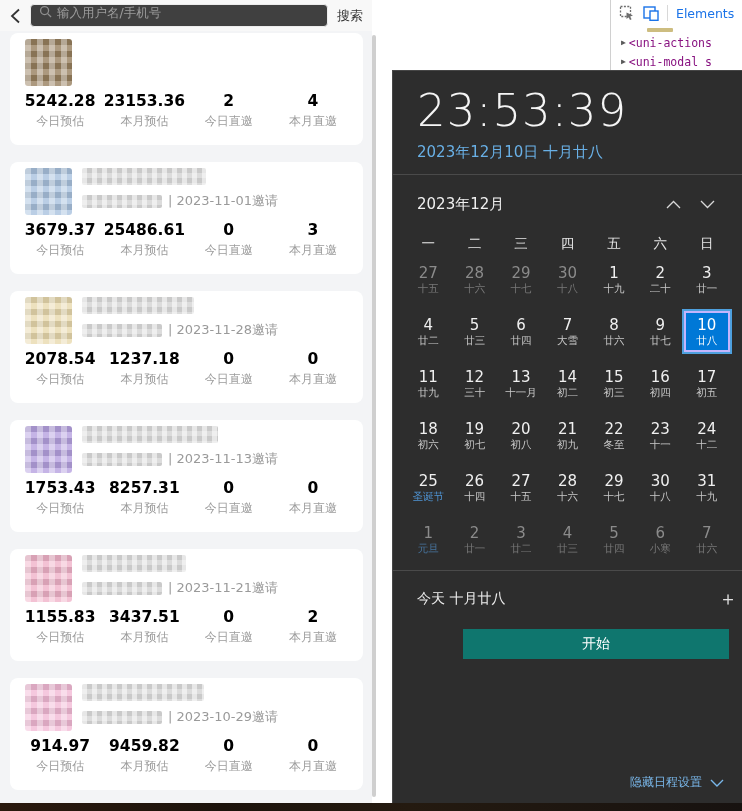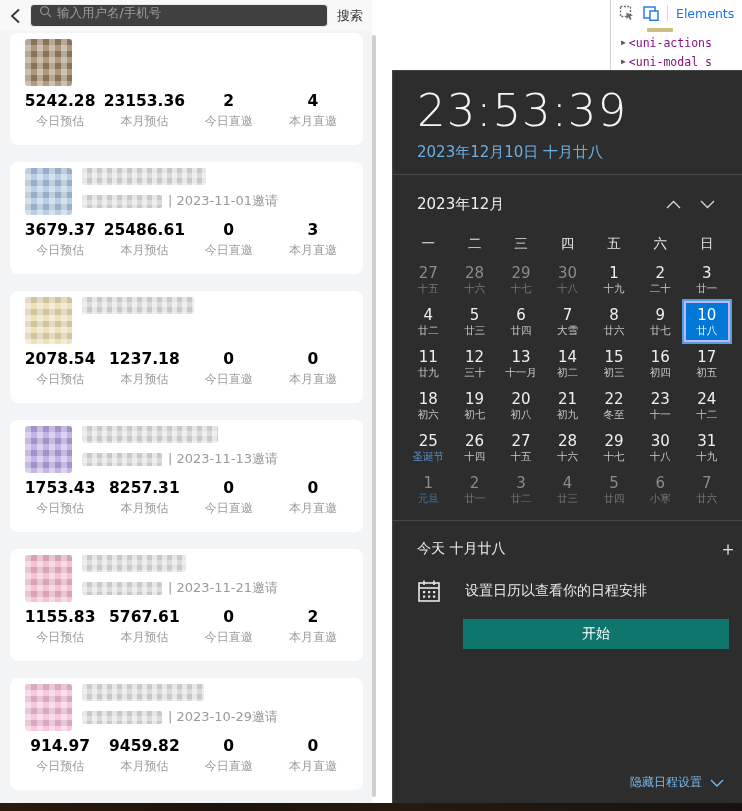--- a/index.html
+++ b/index.html
@@ -85,21 +85,21 @@
   .time{font-size:45px;font-weight:200;color:#f5f5f5;letter-spacing:1px;line-height:52px;}
   .fdate{font-size:15px;color:#69b0e6;margin-top:6px;}
   .hsep{height:1px;background:#4a4a4a;margin:0;border:0;}
   .sep1{margin-top:12px;}
   .month-row{display:flex;align-items:center;padding:18px 18px 0 24px;}
   .month-label{font-size:15px;color:#f0f0f0;flex:1;}
   .nav{width:34px;height:22px;display:flex;align-items:center;justify-content:center;cursor:pointer;color:#d8d8d8;}
   .weekdays,.days{display:grid;grid-template-columns:repeat(7,1fr);padding:0 12px;}
   .weekdays{margin-top:16px;}
   .wd{text-align:center;font-size:13.5px;color:#e6e6e6;height:24px;line-height:24px;}
-  .days{margin-top:4px;row-gap:1px;}
+  .days{margin-top:4px;row-gap:11px;}
   .cell{
     height:41px;display:flex;flex-direction:column;align-items:center;justify-content:center;
     cursor:pointer;box-sizing:border-box;
   }
   .cell .d{font-size:15px;line-height:17px;color:#f0f0f0;}
   .cell .l{font-size:10.5px;line-height:13px;color:#c9c9c9;}
   .cell.dim .d{color:#8b8b8b;}
   .cell.dim .l{color:#787878;}
   .cell.holiday .l{color:#4f94d4;}
   .cell.dim.holiday .l{color:#47749e;}
@@ -193,20 +193,24 @@
           <div class="stat">
     <div class="num">3</div>
     <div class="lbl">本月直邀</div>
   </div>
         </div>
   </div>
       <div class="card">
     <div class="avatar" style="background-color: rgb(233, 217, 174);"></div>
     <div class="uinfo">
       <div class="blur b1"></div>
+      <div class="row2">
+        <div class="blur b2"></div>
+        <span class="invited">| 2023-11-28邀请</span>
+      </div>
     </div>
     <div class="stats">
           <div class="stat">
     <div class="num">2078.54</div>
     <div class="lbl">今日预估</div>
   </div>
           <div class="stat">
     <div class="num">1237.18</div>
     <div class="lbl">本月预估</div>
   </div>
@@ -256,21 +260,21 @@
         <div class="blur b2"></div>
         <span class="invited">| 2023-11-21邀请</span>
       </div>
     </div>
     <div class="stats">
           <div class="stat">
     <div class="num">1155.83</div>
     <div class="lbl">今日预估</div>
   </div>
           <div class="stat">
-    <div class="num">5767.61</div>
+    <div class="num">3437.51</div>
     <div class="lbl">本月预估</div>
   </div>
           <div class="stat">
     <div class="num">0</div>
     <div class="lbl">今日直邀</div>
   </div>
           <div class="stat">
     <div class="num">2</div>
     <div class="lbl">本月直邀</div>
   </div>
@@ -535,37 +539,20 @@
       </div>
     </div>
 
   <div class="hsep sep2"></div>
 
   <div class="today-row">
     <span class="today-label">今天 十月廿八</span>
     <div class="plus">＋</div>
   </div>
 
-  <div class="agenda-row">
-    <svg width="24" height="24" viewBox="0 0 24 24">
-      <rect x="2" y="4" width="20" height="18" fill="none" stroke="#e8e8e8" stroke-width="1.6"></rect>
-      <line x1="2" y1="9" x2="22" y2="9" stroke="#e8e8e8" stroke-width="1.6"></line>
-      <line x1="7" y1="1.5" x2="7" y2="6" stroke="#e8e8e8" stroke-width="1.6"></line>
-      <line x1="17" y1="1.5" x2="17" y2="6" stroke="#e8e8e8" stroke-width="1.6"></line>
-      <g fill="#e8e8e8">
-        <rect x="6" y="12" width="2.2" height="2.2"></rect>
-          <rect x="11" y="12" width="2.2" height="2.2"></rect>
-          <rect x="16" y="12" width="2.2" height="2.2"></rect>
-        <rect x="6" y="16.5" width="2.2" height="2.2"></rect>
-          <rect x="11" y="16.5" width="2.2" height="2.2"></rect>
-          <rect x="16" y="16.5" width="2.2" height="2.2"></rect>
-      </g>
-    </svg>
-    <span class="agenda-text">设置日历以查看你的日程安排</span>
-  </div>
 
   <div class="start-btn">开始</div>
 
   <div class="hide-row">
     <span>隐藏日程设置</span>
     <svg width="14" height="8" viewBox="0 0 14 8">
       <polyline points="1,1 7,7 13,1" fill="none" stroke="#79b7ea" stroke-width="1.4"></polyline>
     </svg>
   </div>
 </div>

